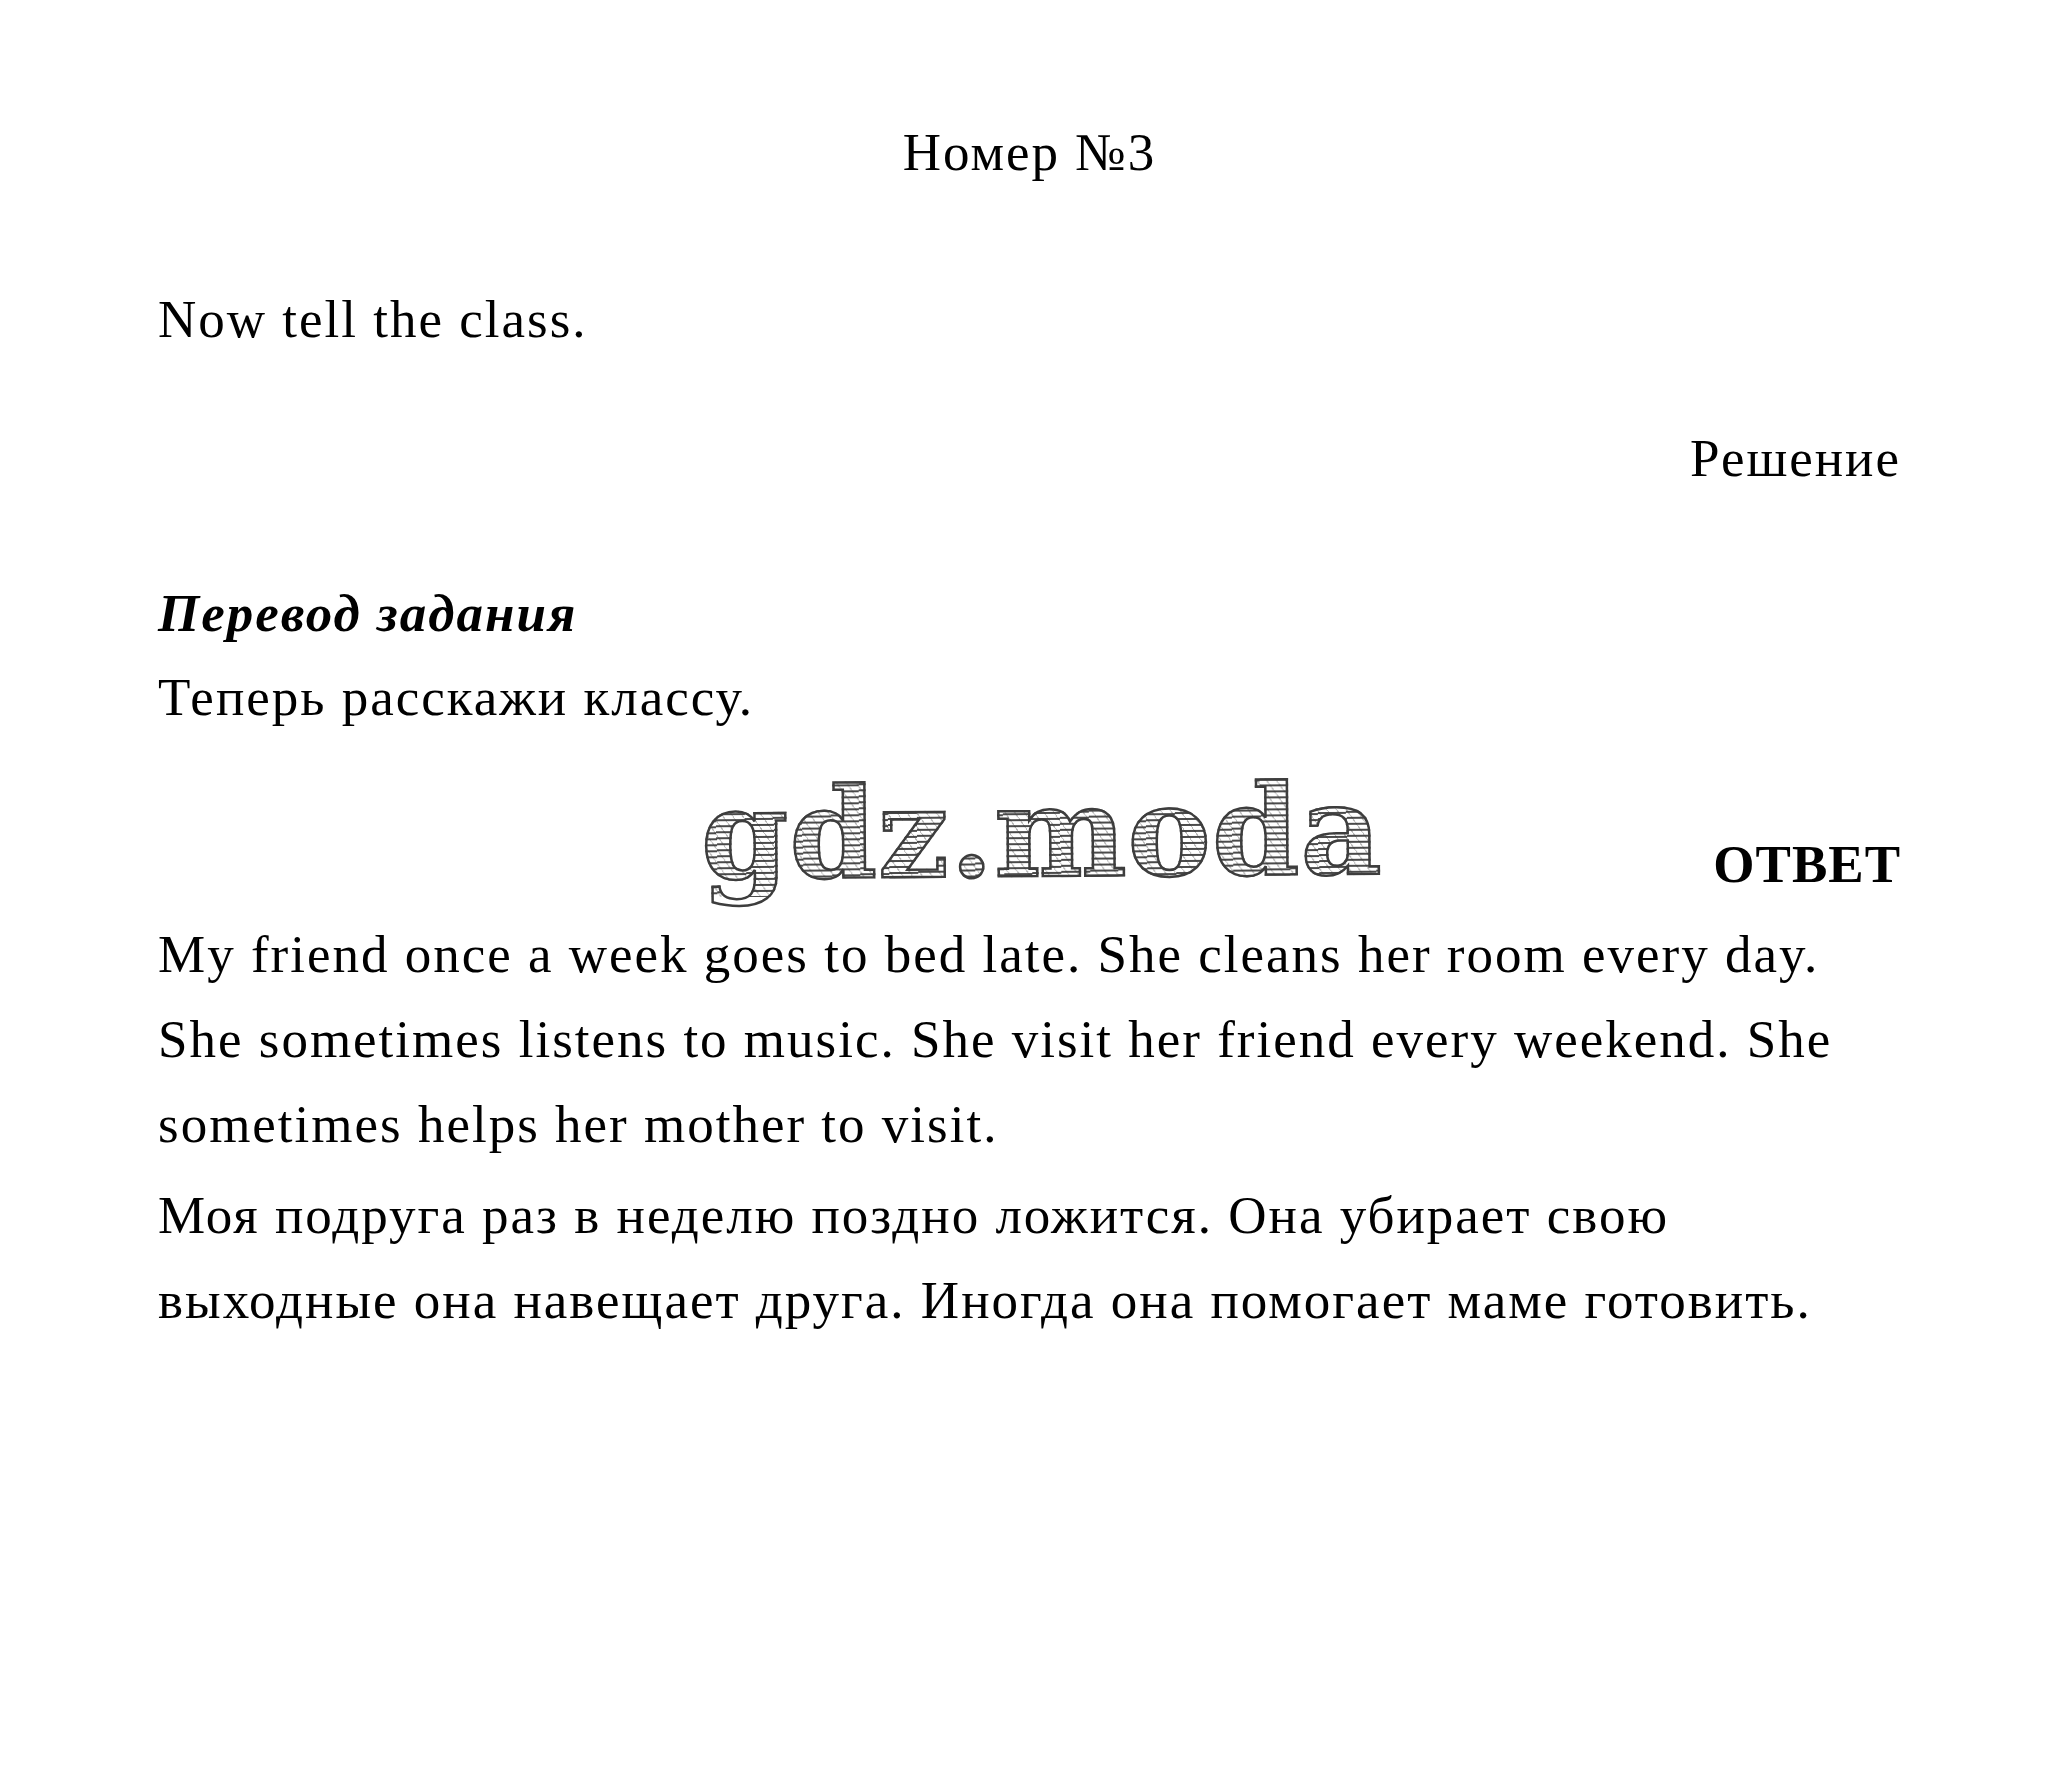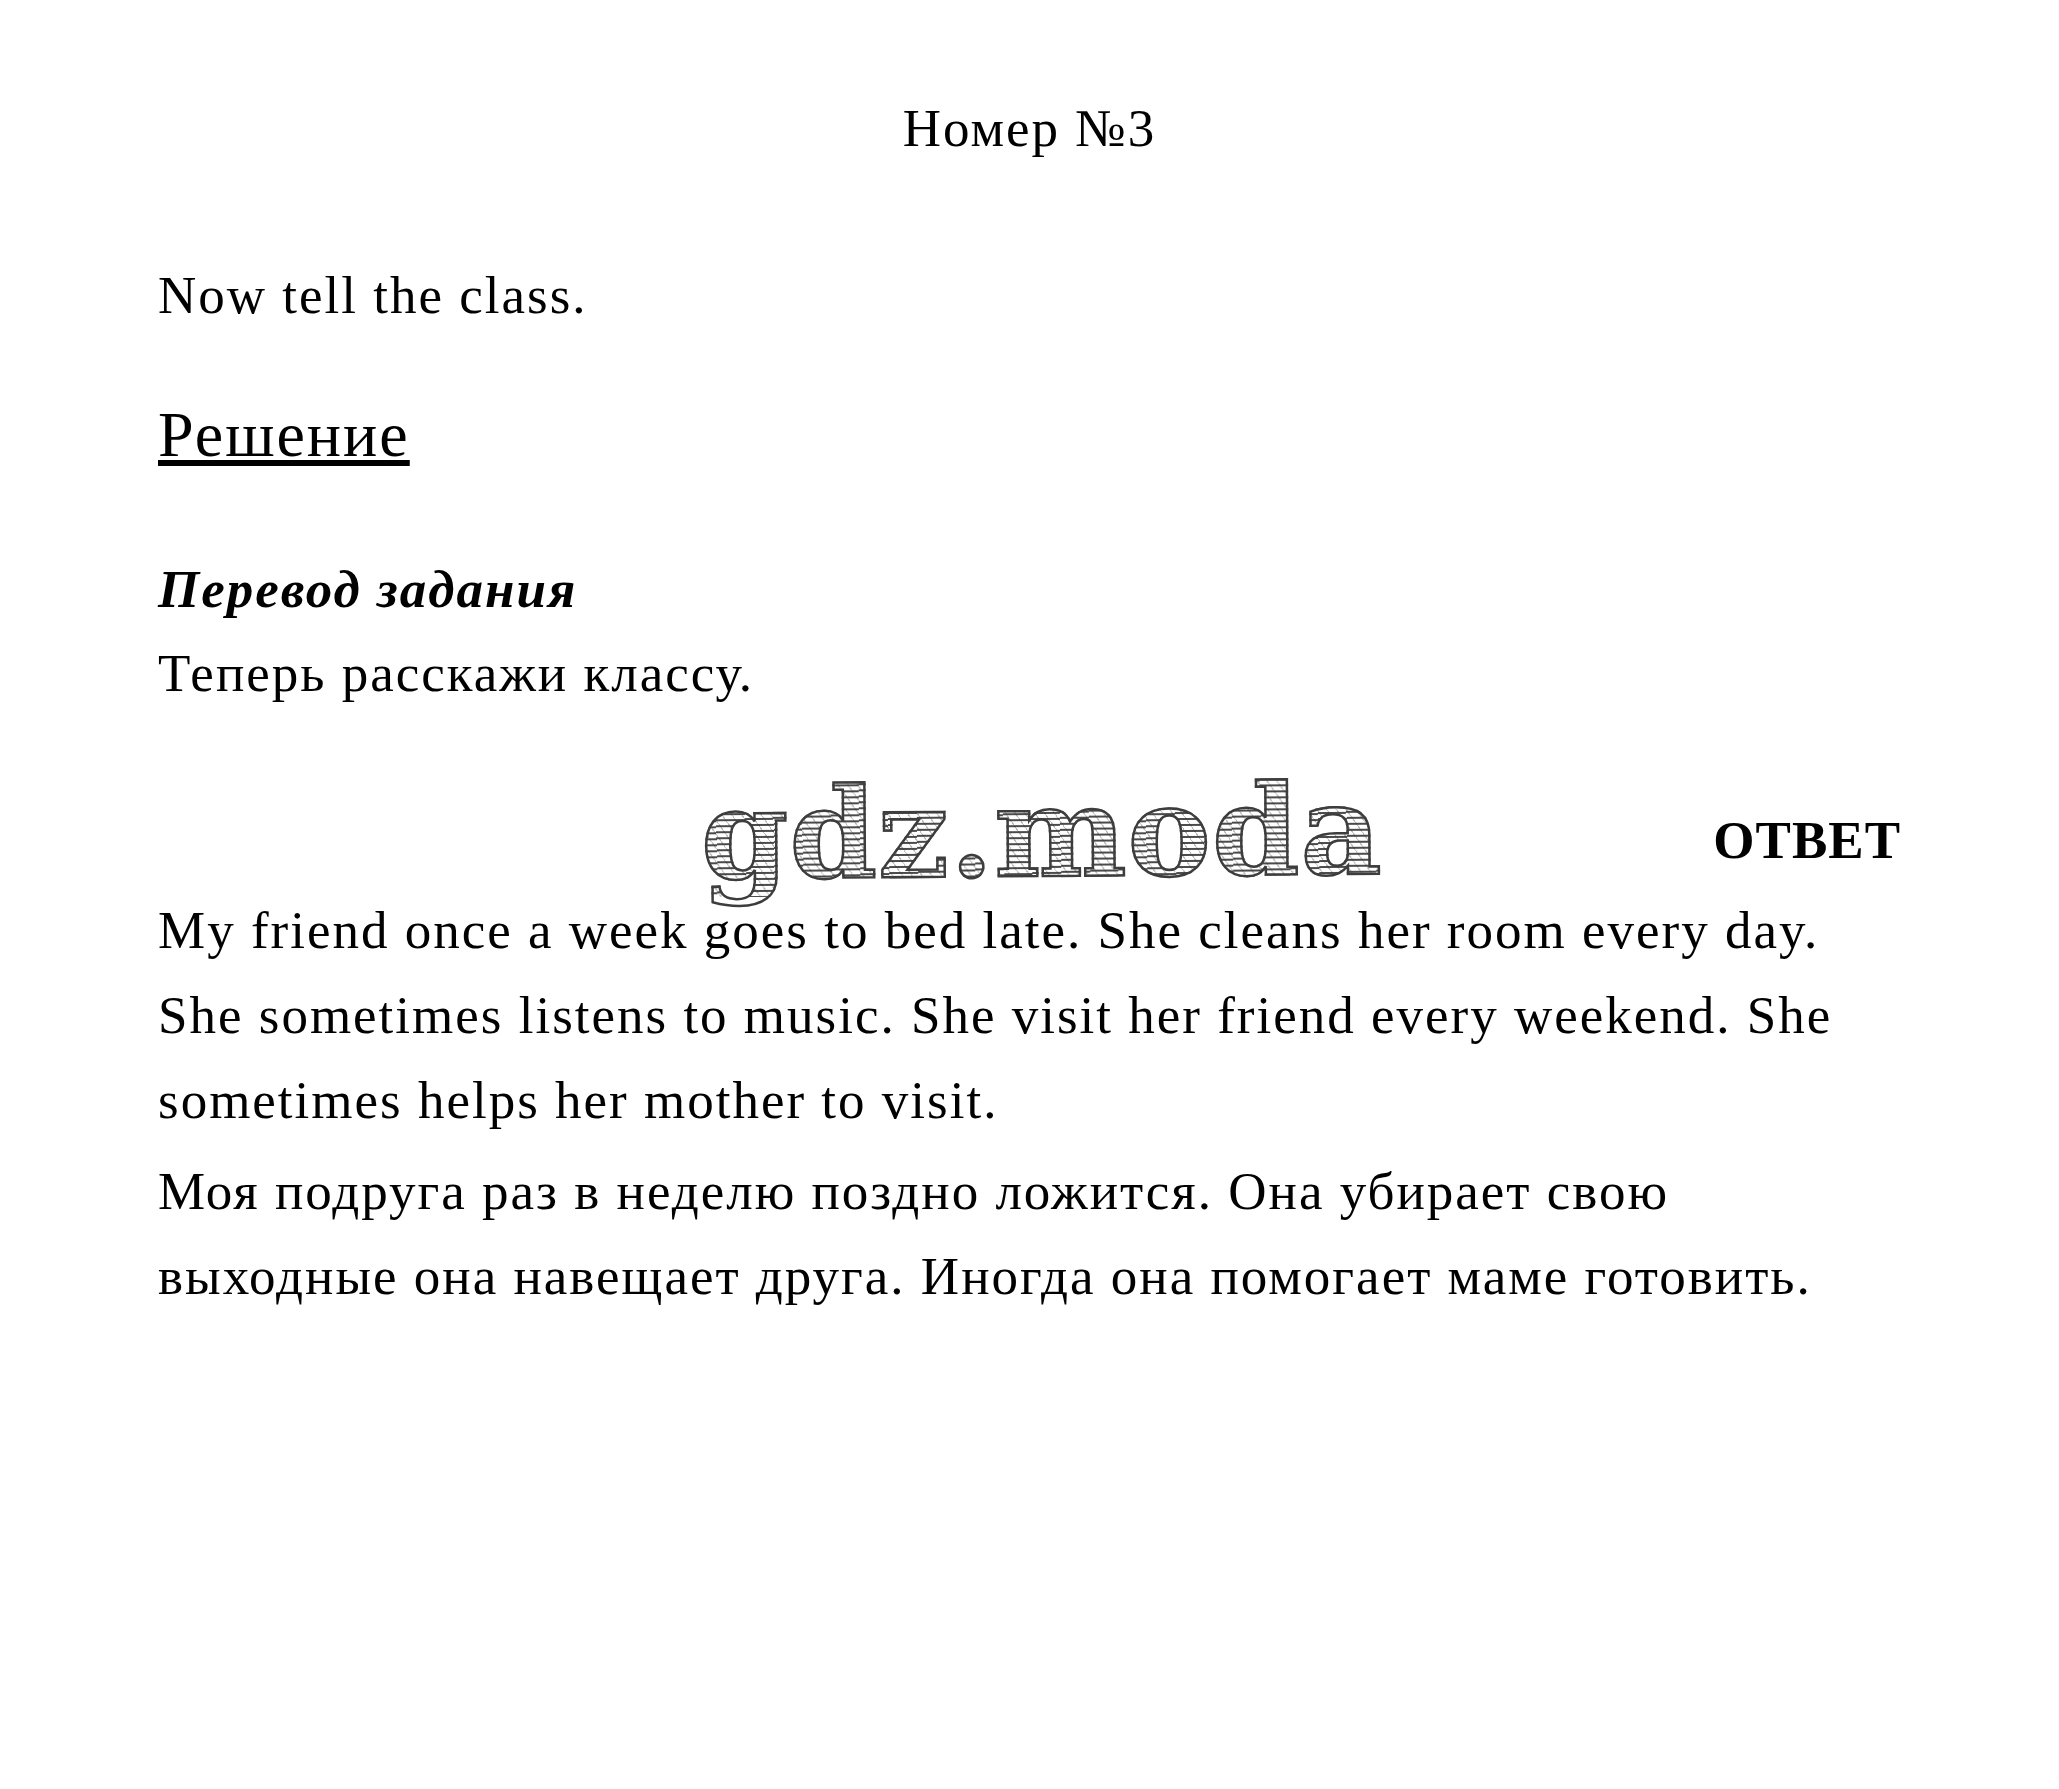--- a/index.html
+++ b/index.html
@@ -11,41 +11,40 @@
   html, body { background: var(--background); }
   .page {
     position: relative;
     width: 2059px;
     height: 1790px;
     background: var(--background);
     color: var(--text);
     font-family: "Liberation Serif", "DejaVu Serif", serif;
     font-size: 53px;
     letter-spacing: 2px;
-    padding: 93px 158px 0 158px;
+    padding: 117px 158px 0 158px;
     overflow: hidden;
   }
   .doc-title {
     font-size: 53px;
     font-weight: 400;
     line-height: 71px;
     text-align: center;
     margin: 0;
   }
   .task-text {
     margin-top: 89px;
     line-height: 85px;
   }
   .solution-heading {
     margin-top: 61px;
-    font-size: 64px;
+    font-size: 53px;
     font-weight: 400;
     line-height: 71px;
-    text-align: left;
-    text-decoration: underline;
+    text-align: right;
   }
   .sub-heading {
     margin-top: 84px;
     font-size: 53px;
     font-weight: 700;
     line-height: 71px;
   }
   .sub-heading.italic { font-style: italic; }
   .sub-heading.answer { margin-top: 89px; letter-spacing: 1px; text-align: right; }
   .translation-text { margin-top: 6px; line-height: 85px; }

